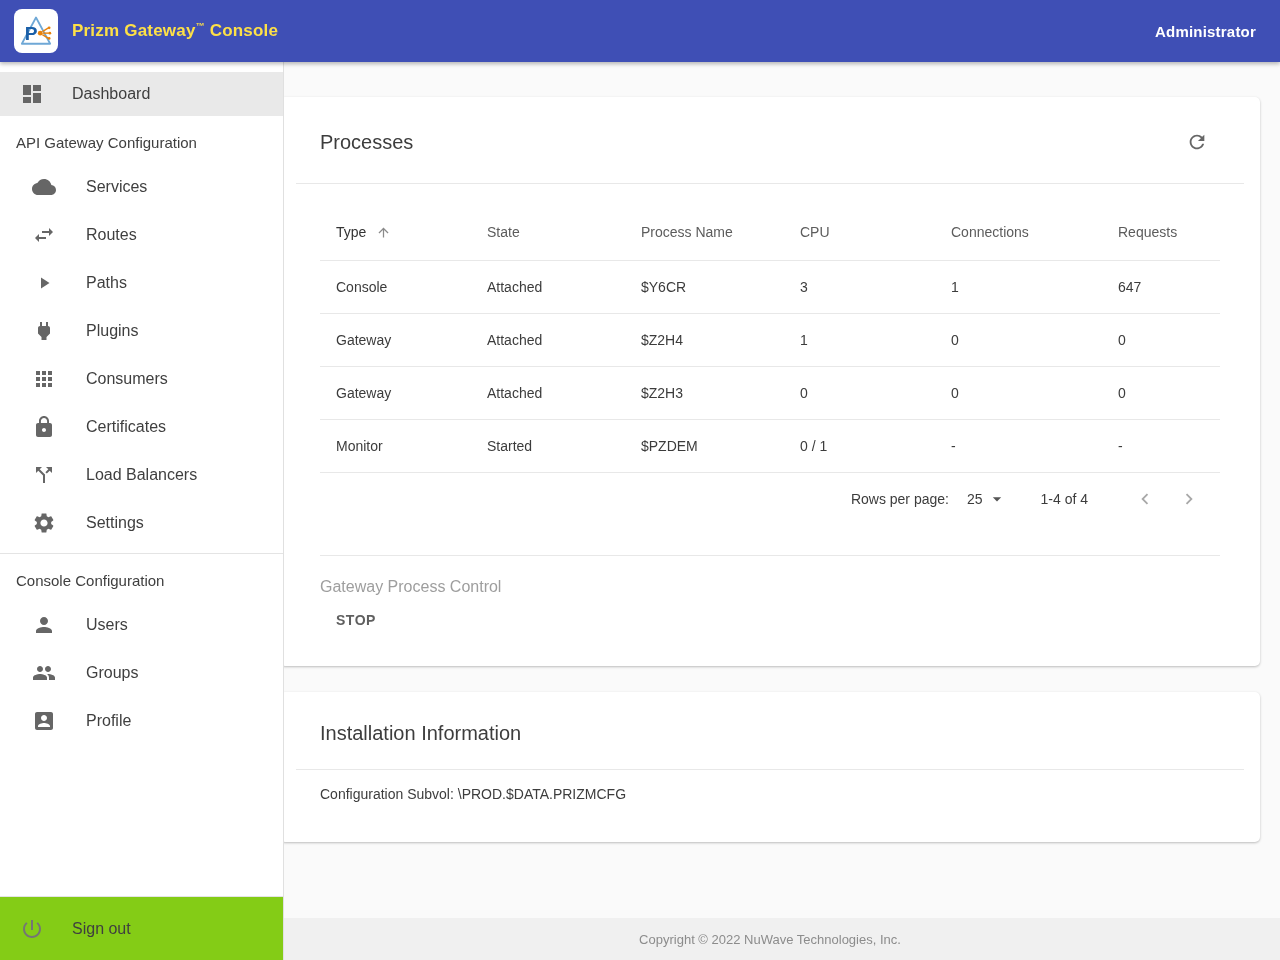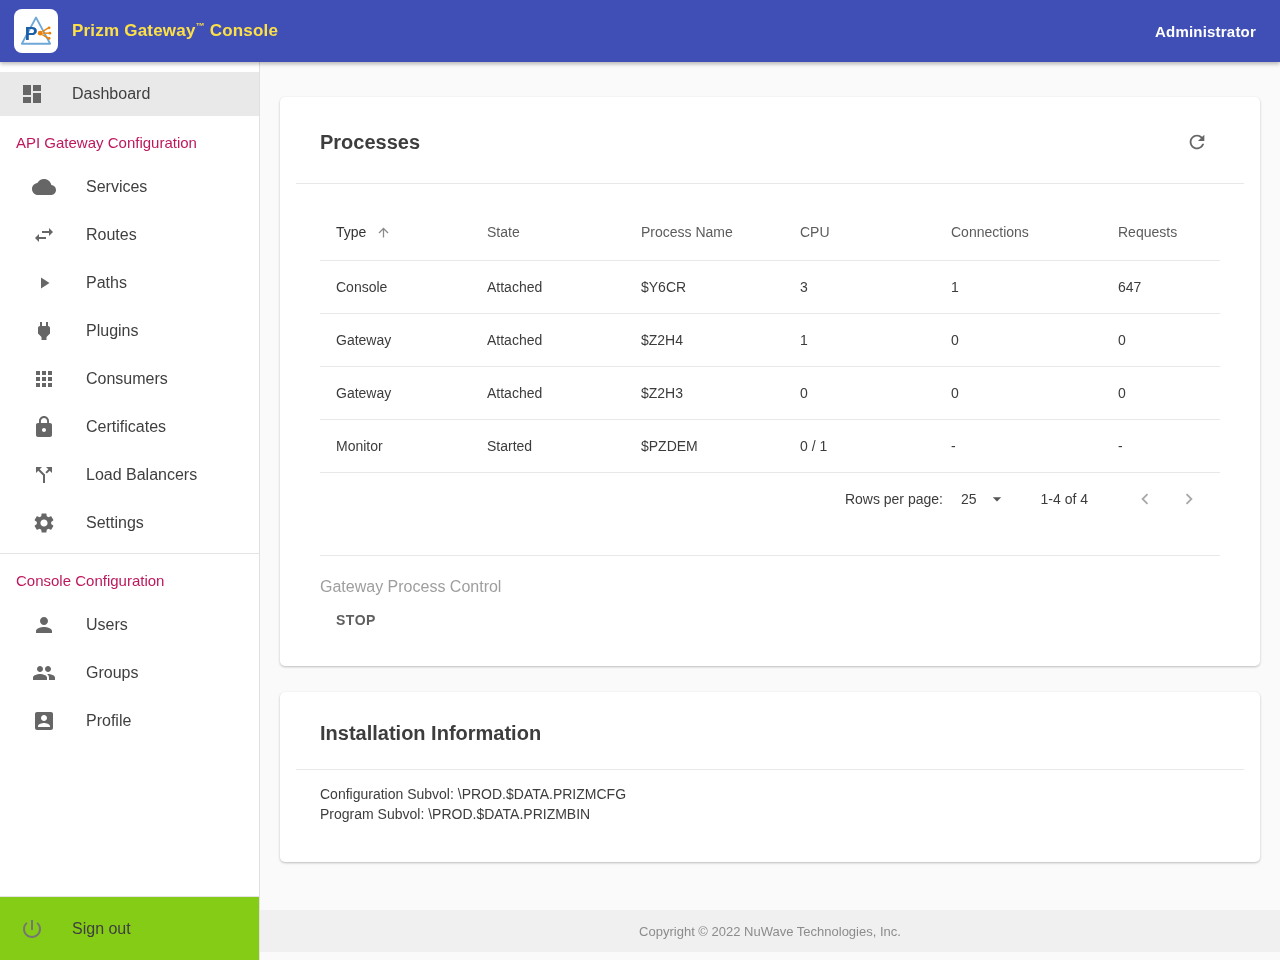--- a/index.html
+++ b/index.html
@@ -21,36 +21,36 @@
     width:44px; height:44px; background:#fff; border-radius:8px;
     display:flex; align-items:center; justify-content:center; flex:0 0 auto;
   }
   .app-title { color:#fde047; font-size:17px; font-weight:700; margin-left:14px; letter-spacing:.2px; }
   .app-title sup { font-size:9px; font-weight:700; }
   .app-bar-spacer { flex:1; }
   .user-name { color:#fff; font-size:15px; font-weight:700; letter-spacing:.2px; }
 
   
   .sidebar {
-    position:absolute; top:62px; left:0; bottom:0; width:260px;
+    position:absolute; top:62px; left:0; bottom:0; width:284px;
     background:#fff; border-right:1px solid #e0e0e0; z-index:20;
     padding-top:10px;
   }
   .nav-item {
     height:44px; display:flex; align-items:center; cursor:pointer;
     padding-left:20px; font-size:16px; color:#3f3f3f;
   }
   .nav-item.active { background:#e9e9e9; }
   .nav-item .ico { width:24px; height:24px; margin-right:28px; flex:0 0 auto; }
   .nav-sub {
     height:48px; display:flex; align-items:center; cursor:pointer;
     padding-left:32px; font-size:16px; color:#3f3f3f;
   }
   .nav-sub .ico { width:24px; height:24px; margin-right:30px; flex:0 0 auto; }
-  .section-label { padding:18px 0 12px 16px; font-size:15px; color:#be185d; }
+  .section-label { padding:18px 0 12px 16px; font-size:15px; color:#404040; }
   .side-divider { border-top:1px solid #e4e4e4; margin-top:6px; }
   .signout-wrap {
     position:absolute; bottom:0; left:0; right:0; height:64px;
     border-top:1px solid #e4e4e4; background:#84cc16;
     display:flex; align-items:center; padding-left:20px;
     font-size:16px; color:#3f3f3f; cursor:pointer;
   }
   .signout-wrap .ico { width:24px; height:24px; margin-right:28px; }
   .ico svg { width:100%; height:100%; }
 
@@ -58,21 +58,21 @@
   .main { position:absolute; top:62px; left:260px; right:0; bottom:0; background:#fafafa; }
   .card {
     background:#fff; border-radius:5px; margin:0 20px;
     box-shadow:0 1px 3px rgba(0,0,0,.16), 0 1px 2px rgba(0,0,0,.1);
   }
   .processes-card { margin-top:35px; }
   .card-header {
     display:flex; align-items:center; justify-content:space-between;
     padding:30px 48px 26px 40px;
   }
-  .card-title { font-size:20px; color:#3d3d3d;font-weight:bold; }
+  .card-title { font-size:20px; color:#3d3d3d; }
   .refresh-btn { background:none; border:none; cursor:pointer; padding:4px; }
   .card-divider { border-top:1px solid #e8e8e8; margin:0 16px; }
 
   .table-wrap { padding:20px 40px 0; }
   table { width:100%; border-collapse:collapse; table-layout:fixed; }
   col.c0{width:151px} col.c1{width:154px} col.c2{width:159px}
   col.c3{width:151px} col.c4{width:167px} col.c5{width:auto}
   th {
     text-align:left; font-weight:400; font-size:14px; color:#5c5c5c;
     height:56px; padding:0 8px 0 16px; border-bottom:1px solid #e8e8e8;
@@ -84,38 +84,38 @@
     font-size:14px; color:#3c3c3c; height:53px;
     padding:0 8px 0 16px; border-bottom:1px solid #e8e8e8; white-space:nowrap;
   }
 
   .pagination {
     height:52px; display:flex; align-items:center; justify-content:flex-end;
     padding-right:58px; font-size:14px; color:#3c3c3c;text-align:center;
   }
   .rpp-label { margin-right:18px; }
   .rpp-select { display:flex; align-items:center; cursor:pointer; margin-right:34px; }
-  .rpp-select .val { margin-right:10px; }
+  .rpp-select .val { margin-right:4px; }
   .range-label { margin-right:26px; }
   .page-btn { background:none; border:none; padding:2px; cursor:default; margin-left:18px; }
 
   .section-divider { border-top:1px solid #e8e8e8; margin:30px 40px 0; }
   .gpc { padding:22px 40px 38px; }
   .gpc-label { font-size:16px; color:#9e9e9e; }
   .stop-btn {
     display:block; margin:16px 0 0 16px; background:none; border:none; cursor:pointer;
     font-family:inherit; font-size:14px; font-weight:700; color:#5f5f5f; letter-spacing:.5px;
   }
 
   .install-card { margin-top:26px; }
   .install-header { padding:30px 40px 24px; }
   .install-body { padding:14px 40px 38px; font-size:14px; line-height:20px; color:#3d3d3d; }
 
   .footer {
-    position:absolute; left:0; right:0; bottom:8px; height:42px;
+    position:absolute; left:0; right:0; bottom:0; height:42px;
     background:#f0f0f0; display:flex; align-items:center; justify-content:center;
     font-size:13px; color:#8c8c8c;
   }
 </style>
 </head>
 <body>
 
 <div class="app-bar">
   <div class="logo">
     <svg width="34" height="34" viewBox="0 0 48 48">
@@ -368,20 +368,19 @@
     </div>
   </div>
 
   <div class="card install-card">
     <div class="install-header">
       <div class="card-title">Installation Information</div>
     </div>
     <div class="card-divider"></div>
     <div class="install-body">
       <div>Configuration Subvol: \PROD.$DATA.PRIZMCFG</div>
-      <div>Program Subvol: \PROD.$DATA.PRIZMBIN</div>
     </div>
   </div>
 
   <div class="footer">
     <span>Copyright © 2022 NuWave Technologies, Inc.</span>
   </div>
 </div>
 
 </body></html>

